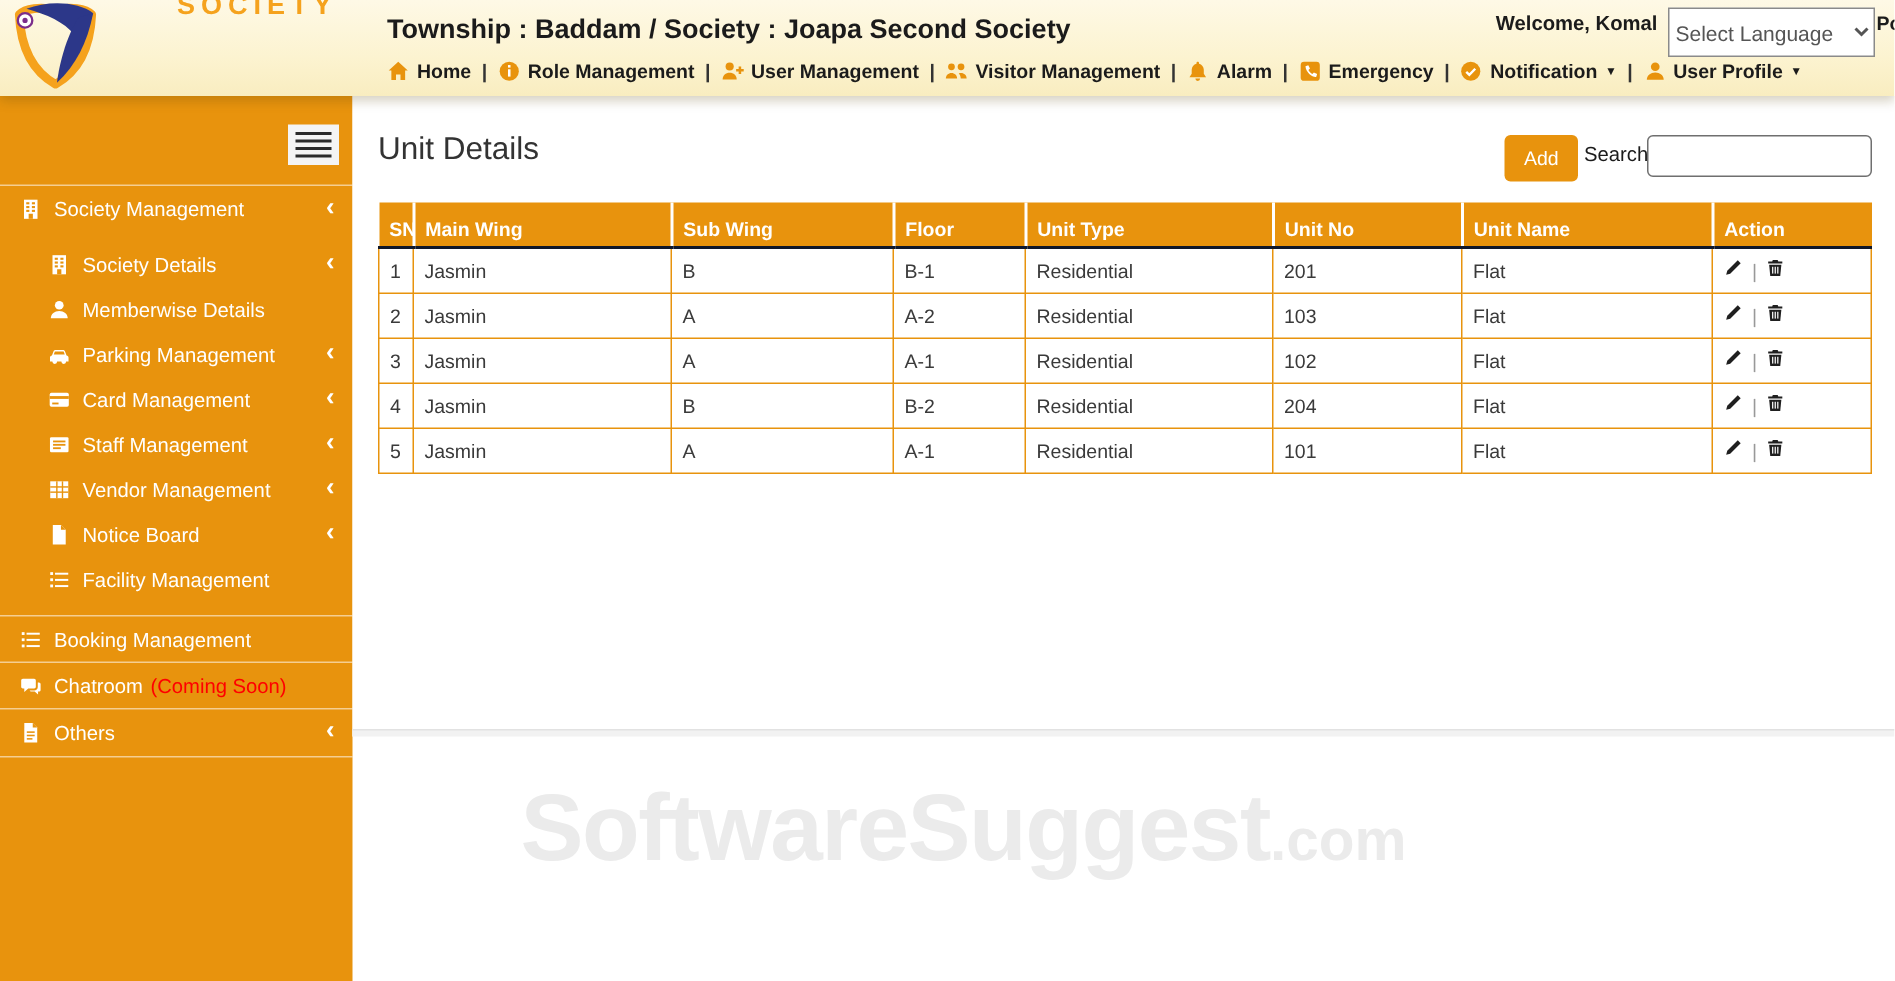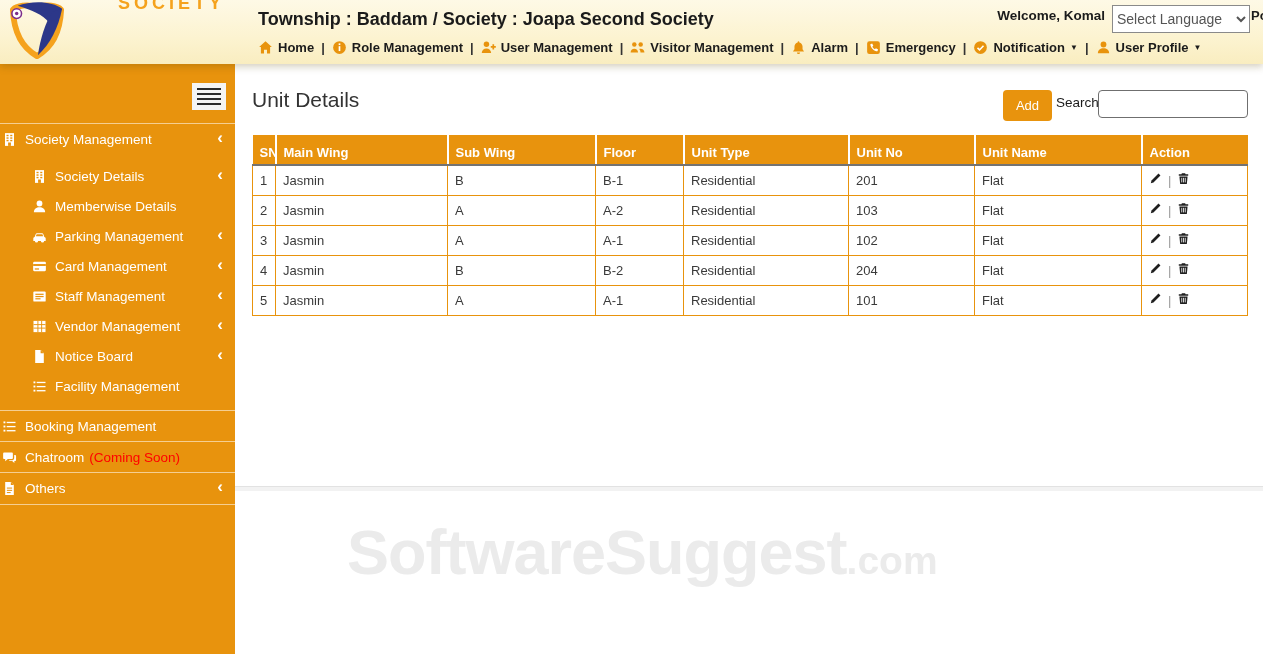--- a/index.html
+++ b/index.html
@@ -10,57 +10,57 @@
   .header { position:absolute; left:0; top:0; width:1263px; height:64px;
             background:linear-gradient(180deg,#FEF9E6 0%, #FCF3D0 60%, #F9EDC0 100%);
             box-shadow:0 3px 7px rgba(90,70,10,.25); z-index:5; }
   .logo { position:absolute; left:8px; top:1px; display:flex; align-items:flex-start; }
   .logo-shield { width:58px; height:60px; }
   .logo-text { margin-left:-6px; }
   .logo-title { font-family:"Liberation Serif", serif; font-weight:bold; font-size:44px; line-height:46px; color:#2C3789; letter-spacing:1px; }
   .logo-sub { font-size:18px; font-weight:bold; color:#F5A21D; letter-spacing:4px; margin:-8px 0 0 58px; }
   .township { position:absolute; left:258px; top:9px; font-size:18px; font-weight:bold; color:#1b1b1b; }
   .welcome { position:absolute; right:158px; top:8px; font-size:13.5px; font-weight:bold; color:#1b1b1b; }
-  .lang-select { position:absolute; right:13px; top:5px; width:138px; height:28px; font-size:14px; color:#555;
+  .lang-select { position:absolute; right:13px; top:5px; width:138px; height:33px; font-size:14px; color:#555;
                  border:1px solid #8a8a8a; background:#fff; font-family:"Liberation Sans", sans-serif; }
   .powered { position:absolute; left:1251px; top:8px; font-size:13px; font-weight:bold; color:#1b1b1b; white-space:nowrap; }
 
   .nav { position:absolute; left:258px; top:40px; display:flex; align-items:center; font-size:13px; font-weight:bold; color:#1b1b1b; }
   .nav-item { display:inline-flex; align-items:center; cursor:pointer; white-space:nowrap; }
   .nav-item svg { width:15px; height:15px; margin-right:5px; color:#E8930D; }
   .navsep { margin:0 7px; color:#333; }
   .caret { font-size:8px; margin-left:5px; color:#1b1b1b; }
 
   
   .sidebar { position:absolute; left:0; top:64px; width:235px; height:590px; background:#E8930D; color:#fff; }
   .hamburger { position:absolute; top:19px; right:9px; width:34px; height:27px; background:#f4f4f4;
                display:flex; flex-direction:column; justify-content:center; align-items:center; gap:3px; cursor:pointer; }
   .hamburger i { display:block; width:24px; height:2px; background:#2b2b2b; }
   .menu { position:absolute; top:59px; left:0; width:235px; }
   .side-divider { border-top:1px solid rgba(255,255,255,.55); }
-  .side-item { position:relative; height:30px; display:flex; align-items:center; padding-left:2px;
+  .side-item { position:relative; height:30px; display:flex; align-items:center; padding-left:13px;
                font-size:13.5px; color:#fff; cursor:pointer; white-space:nowrap; }
   .side-item.sub { padding-left:32px; }
   .side-item svg { width:15px; height:15px; margin-right:8px; color:#fff; flex:0 0 auto; }
   .schev { position:absolute; right:12px; top:4px; font-size:17px; font-weight:bold; }
   .sub-group { margin:7px 0 9px 0; }
   .coming-soon { color:#FF0000; font-weight:normal; margin-left:5px; }
 
   
   .main { position:absolute; left:235px; top:64px; width:1028px; height:427px; background:#fff; }
   .page-title { position:absolute; left:17px; top:24px; font-size:21px; color:#333; }
   .add-btn { position:absolute; left:768px; top:26px; width:49px; height:31px; background:#E8930D; color:#fff;
              border:none; border-radius:4px; font-size:13px; font-family:"Liberation Sans", sans-serif; cursor:pointer; }
   .search-label { position:absolute; left:821px; top:31px; font-size:13.5px; color:#1b1b1b; }
   .search-input { position:absolute; left:863px; top:26px; width:150px; height:28px; border:1px solid #6f6f6f;
                   border-radius:4px; padding:0 6px; font-size:13px; font-family:"Liberation Sans", sans-serif; }
 
   table.units { position:absolute; left:17px; top:71px; width:995px; border-collapse:collapse; table-layout:fixed; }
   table.units th { background:#E8930D; color:#fff; font-size:13px; font-weight:bold; text-align:left;
-                   height:30px; padding:6px 0 0 7px; border-bottom:2px solid #737373; }
+                   height:30px; padding:6px 0 0 7px; border-bottom:2px solid #0f172a; }
   table.units th:not(:last-child){ border-right:2px solid #fff; }
   table.units td { height:30px; font-size:13px; color:#3a3a3a; padding:0 0 0 7px; border:1px solid #E8930D; background:#fff; }
   .act { display:inline-flex; align-items:center; cursor:pointer; }
   .act svg { width:13px; height:13px; color:#1f1f1f; }
   .actsep { color:#999; margin:0 6px; font-size:13px; }
 
   .watermark { position:absolute; left:112px; top:452px; font-weight:bold; color:#ebebeb;
                font-size:63px; letter-spacing:-1px; white-space:nowrap; }
   .wm-suffix { font-size:39px; letter-spacing:0; }
   .footer-strip { position:absolute; left:0; bottom:0; width:100%; height:5px; background:#f2f2f2; border-top:1px solid #e2e2e2; }

